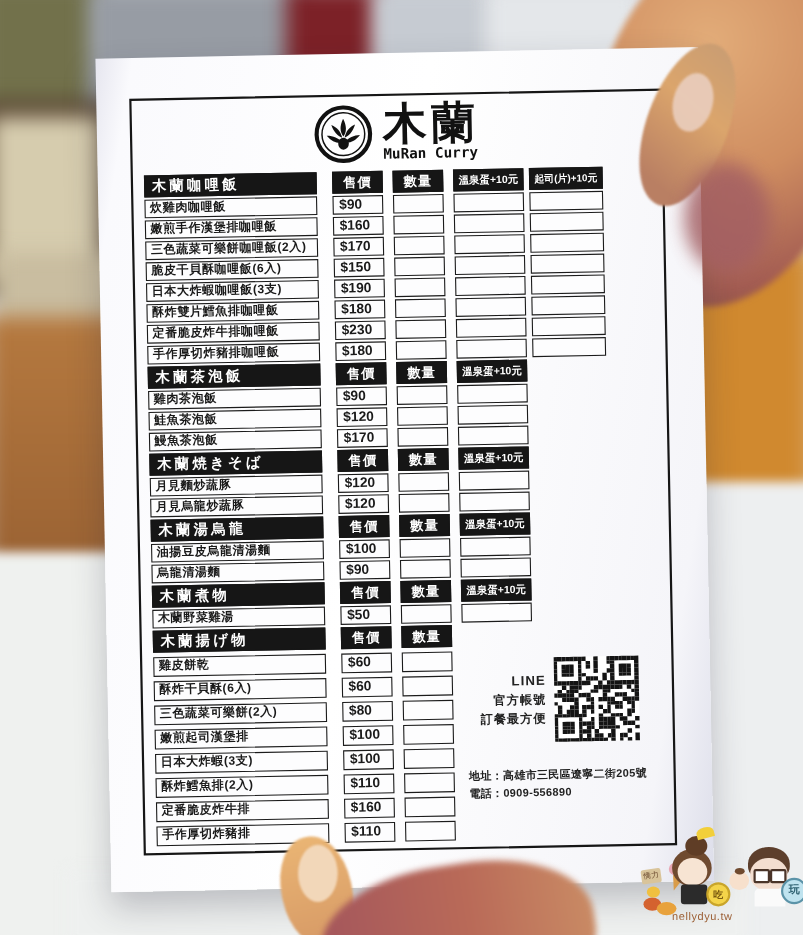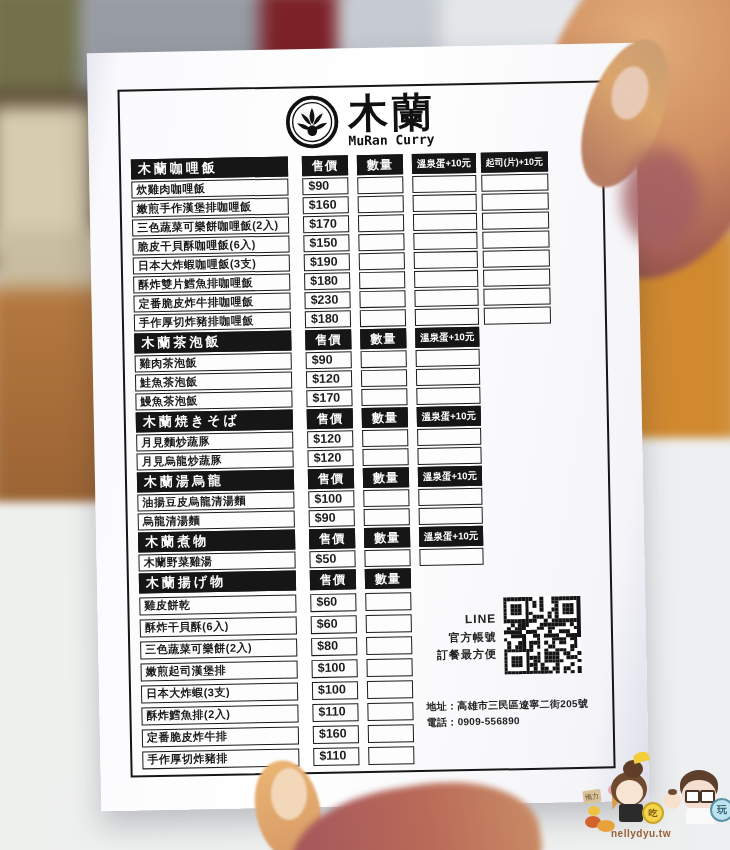--- a/index.html
+++ b/index.html
@@ -101,21 +101,21 @@
   .wm-girl-body{left:36px;top:46px;width:24px;height:18px;background:#2b2b2b;border-radius:3px;}
   .wm-badge1{left:59px;top:44px;width:18px;height:18px;border-radius:50%;background:#f4d44a;border:2px solid #c9a52a;font-size:9px;line-height:18px;text-align:center;color:#7a5a10;font-weight:bold;}
   .wm-baby{left:80px;top:34px;width:18px;height:17px;border-radius:50%;background:#f7e0cc;}
   .wm-baby-hair{left:85px;top:31px;width:9px;height:6px;border-radius:50%;background:#6f4a2f;}
   .wm-guy-hair{left:97px;top:12px;width:38px;height:30px;border-radius:50% 50% 40% 40%;background:#5d3f2c;}
   .wm-guy-face{left:99px;top:22px;width:34px;height:30px;border-radius:48%;background:#f3ded0;}
   .wm-glass1{left:102px;top:32px;width:11px;height:9px;border:2px solid #4a3428;border-radius:2px;background:#fff;}
   .wm-glass2{left:117px;top:32px;width:11px;height:9px;border:2px solid #4a3428;border-radius:2px;background:#fff;}
   .wm-badge2{left:127px;top:40px;width:20px;height:20px;border-radius:50%;background:#bfe3ef;border:2px solid #5b93a8;font-size:10px;line-height:20px;text-align:center;color:#2d6070;font-weight:bold;}
   .wm-guy-body{left:103px;top:50px;width:28px;height:16px;background:#fafafa;border-radius:4px 4px 0 0;}
-  .wm-text{left:28px;top:70px;width:100px;font-size:10px;font-weight:bold;color:#9b5f35;letter-spacing:.5px;}
+  .wm-text{left:28px;top:70px;width:100px;font-size:10px;font-weight:normal;color:#9b5f35;letter-spacing:.5px;}
 </style>
 </head>
 <body>
 
 <div class="scene">
 
   <div class="bgblob bg-olive"></div>
   <div class="bgblob bg-gray1"></div>
   <div class="bgblob bg-red"></div>
   <div class="bgblob bg-light1"></div>

